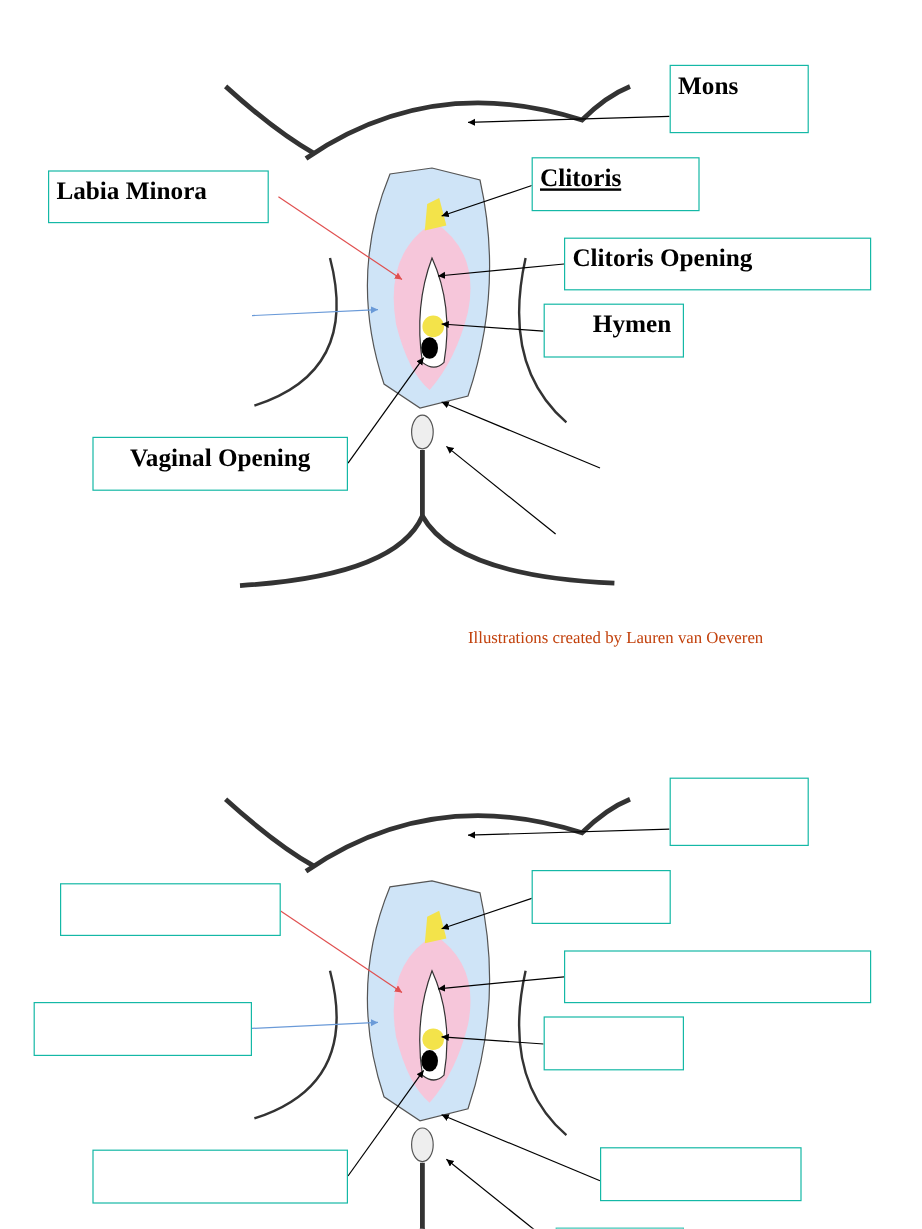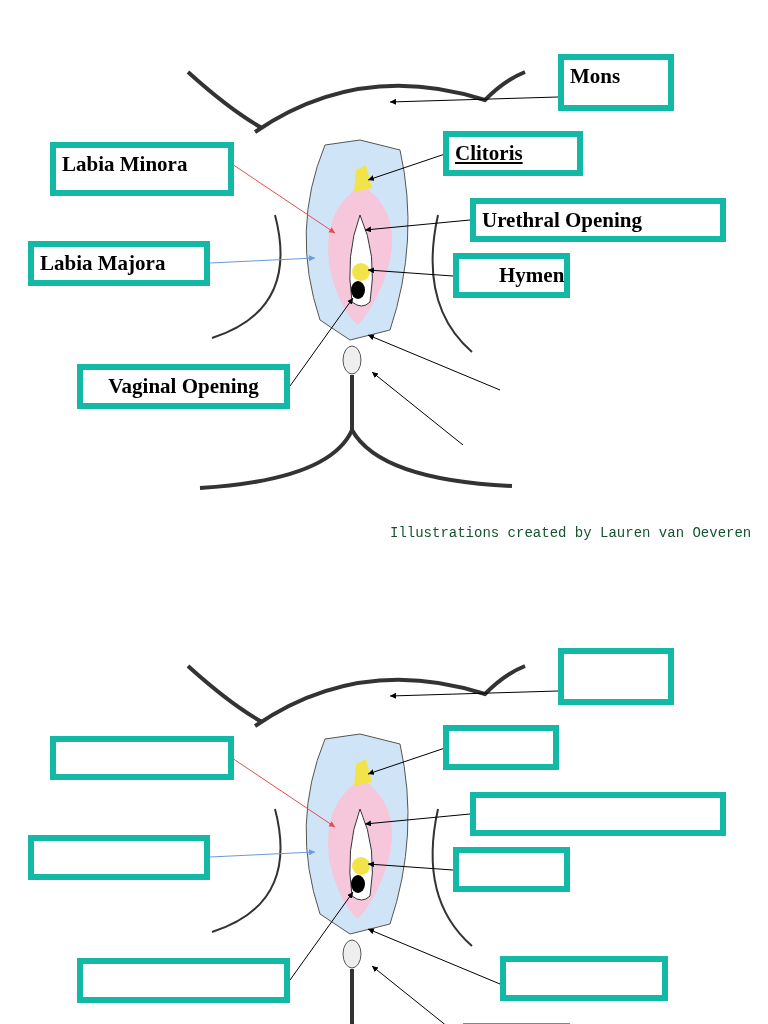--- a/index.html
+++ b/index.html
@@ -1,21 +1,21 @@
 <!DOCTYPE html>
 <html><head>
 <meta charset="utf-8">
 <style>
   html, body { margin: 0; padding: 0; background: #ffffff; }
   body { width: 768px; height: 1024px; position: relative; overflow: hidden; font-family: "Liberation Serif", serif; }
   .diagram { position: absolute; left: 0; width: 768px; height: 470px; }
   #d1 { top: 40px; }
   #d2 { top: 634px; }
-  .lbl { position: absolute; border: 6px solid #14b8a6; background: #fff; box-sizing: border-box; font-weight: bold; font-size: 21px; padding: 4px 6px; white-space: nowrap; color: #000; }
-  .credit { position: absolute; left: 390px; top: 525px; font-size: 14px; color: #14532d; font-family: Liberation Mono, monospace; text-align: center; }
+  .lbl { position: absolute; border: 1px solid #14b8a6; background: #fff; box-sizing: border-box; font-weight: bold; font-size: 21px; padding: 4px 6px; white-space: nowrap; color: #000; }
+  .credit { position: absolute; left: 390px; top: 525px; font-size: 14px; color: #c2410c; font-family: Liberation Serif, serif; text-align: center; }
   svg { position: absolute; left: 0; top: 0; }
 </style>
 </head>
 <body>
 
 <div class="diagram" id="d1">
     <svg width="768" height="470">
     <defs>
       <marker id="ah0" markerWidth="8" markerHeight="8" refX="6" refY="3" orient="auto">
           <path d="M0,0 L6,3 L0,6 z" fill="#000"></path>
@@ -45,23 +45,22 @@
     <line x1="232" y1="124" x2="335" y2="193" stroke="#e05050" marker-end="url(#ahr0)"></line>
     <line x1="470" y1="180" x2="365" y2="190" stroke="#000" marker-end="url(#ah0)"></line>
     <line x1="210" y1="223" x2="315" y2="218" stroke="#6a9ad8" marker-end="url(#ahb0)"></line>
     <line x1="453" y1="236" x2="368" y2="230" stroke="#000" marker-end="url(#ah0)"></line>
     <line x1="290" y1="346" x2="353" y2="258" stroke="#000" marker-end="url(#ah0)"></line>
     <line x1="500" y1="350" x2="368" y2="295" stroke="#000" marker-end="url(#ah0)"></line>
     <line x1="463" y1="405" x2="372" y2="332" stroke="#000" marker-end="url(#ah0)"></line>
   </svg>
     <div class="lbl" style="left: 558px; top: 14px; width: 116px; height: 57px;">Mons</div>
     <div class="lbl" style="left: 443px; top: 91px; width: 140px; height: 45px; text-decoration: underline;">Clitoris</div>
-    <div class="lbl" style="left: 50px; top: 102px; width: 184px; height: 54px;">Labia Minora</div>
-    <div class="lbl" style="left: 470px; top: 158px; width: 256px; height: 44px;">Urethral Opening</div>
-    <div class="lbl" style="left: 28px; top: 201px; width: 182px; height: 45px;">Labia Majora</div>
+    <div class="lbl" style="left: 40px; top: 102px; width: 184px; height: 44px;">Labia Minora</div>
+    <div class="lbl" style="left: 470px; top: 158px; width: 256px; height: 44px;">Clitoris Opening</div>
     <div class="lbl" style="left: 453px; top: 213px; width: 117px; height: 45px; padding-left: 40px;">Hymen</div>
     <div class="lbl" style="left: 77px; top: 324px; width: 213px; height: 45px; text-align: center;">Vaginal Opening</div>
   </div>
 <div class="credit">Illustrations created by Lauren van Oeveren</div>
 <div class="diagram" id="d2">
     <svg width="768" height="470">
     <defs>
       <marker id="ah1" markerWidth="8" markerHeight="8" refX="6" refY="3" orient="auto">
           <path d="M0,0 L6,3 L0,6 z" fill="#000"></path>
         </marker>

